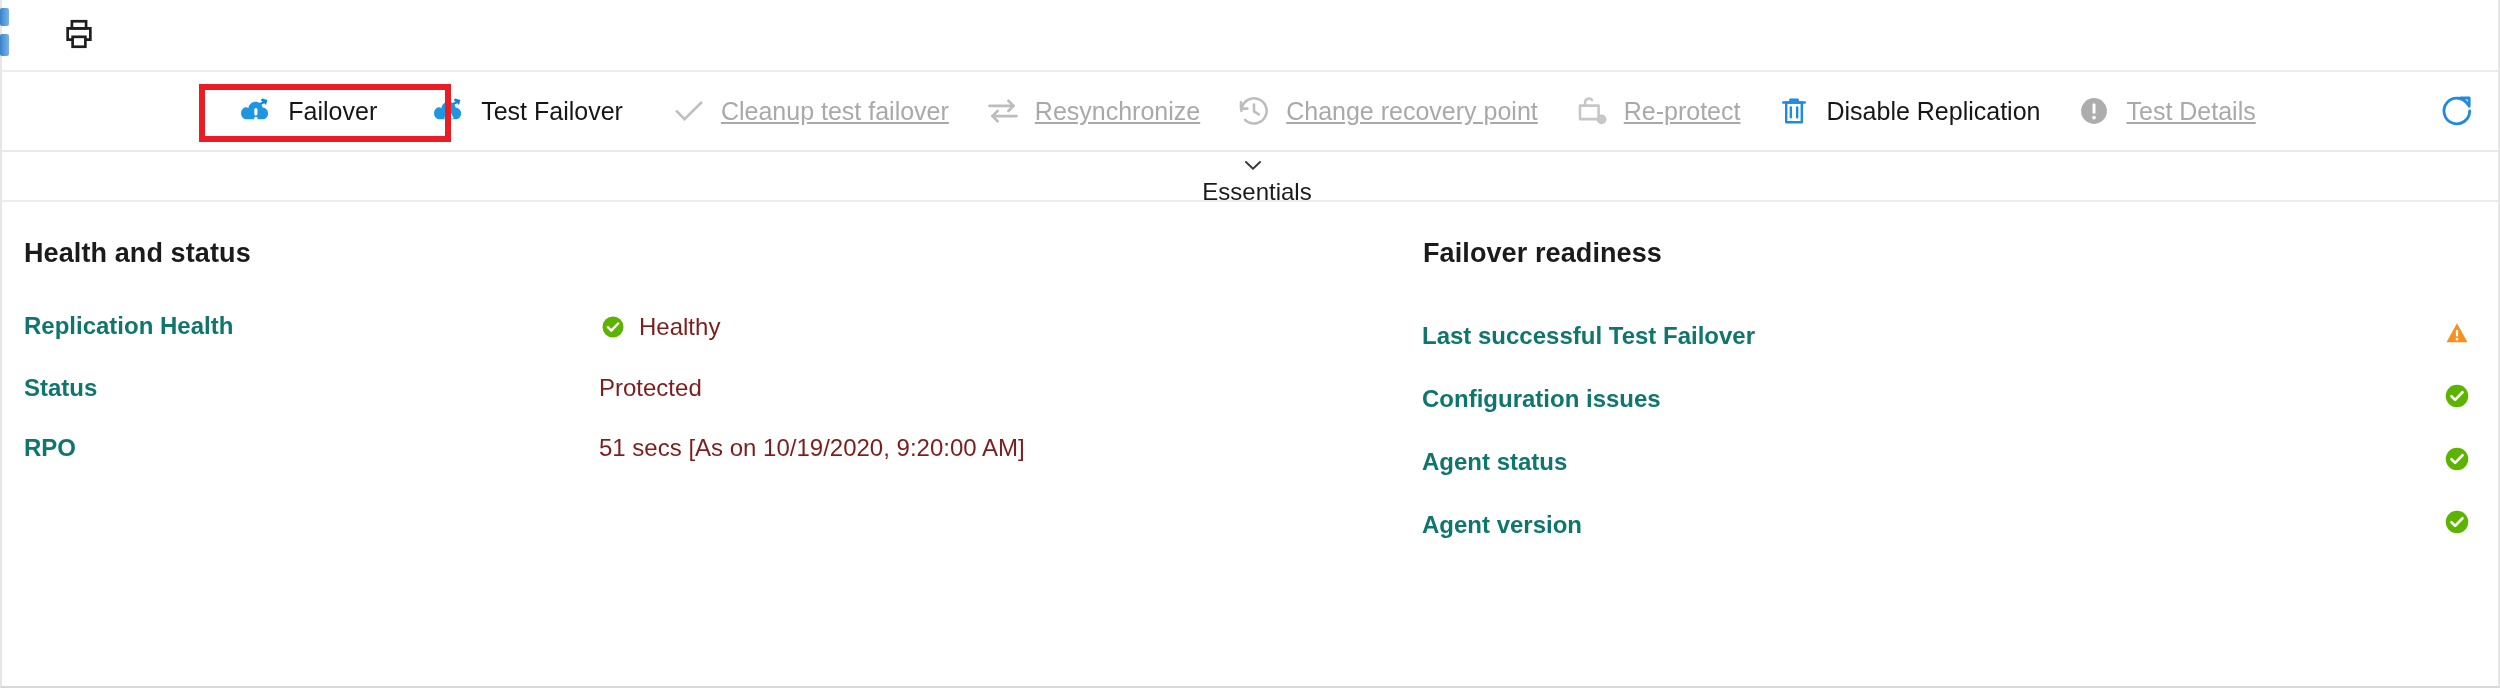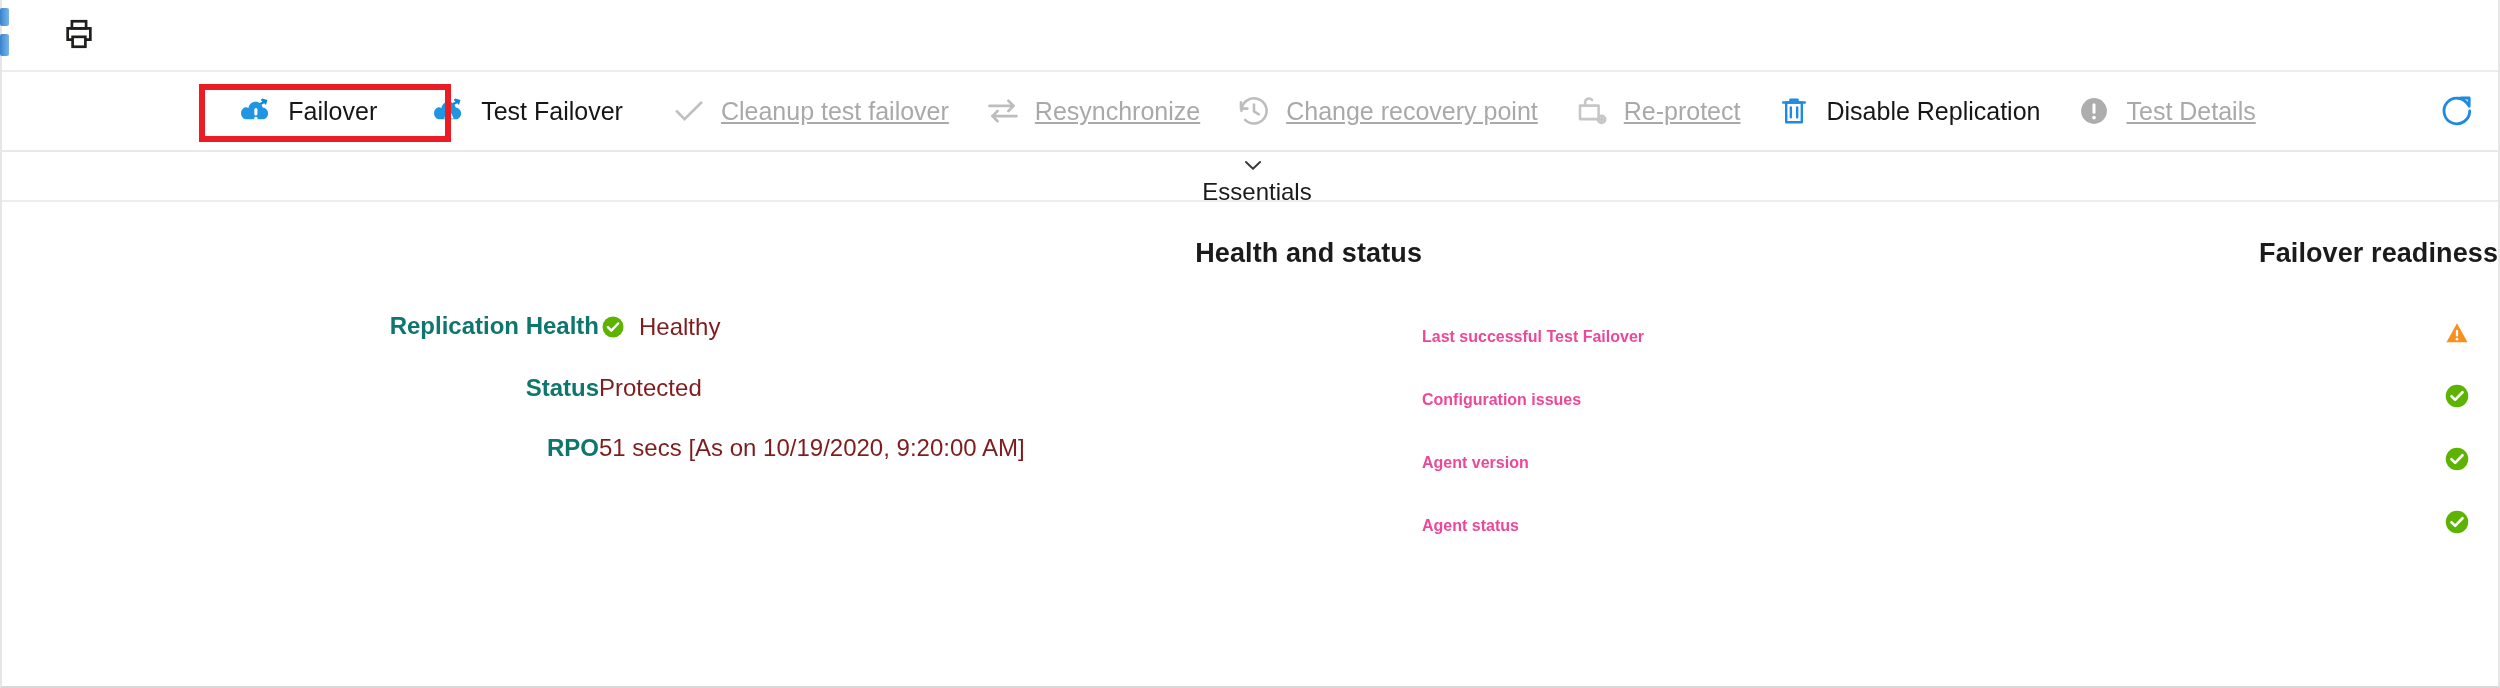--- a/index.html
+++ b/index.html
@@ -117,21 +117,21 @@
     font-size: 24px;
     color: #1b1b1b;
   }
 
   
   .panels {
     position: relative;
     display: flex;
     padding-top: 36px;
   }
-  .panel { position: relative; text-align: right; }
+  .panel { position: relative; }
   .panel.left  { width: 1420px; padding-left: 22px; }
   .panel.right { flex: 1; padding-left: 0; }
 
   .panel-title {
     font-size: 27px;
     font-weight: bold;
     color: #1b1b1b;
     margin: 0 0 44px 0;
     letter-spacing: .1px;
   }
@@ -167,23 +167,23 @@
   
   .rrow {
     display: flex;
     align-items: center;
     justify-content: space-between;
     height: 39px;
     margin-bottom: 24px;
     padding-right: 26px;
   }
   .rrow .k {
-    font-size: 16px;
+    font-size: 24px;
     font-weight: bold;
-    color: #ec4899;
+    color: #0f766e;
     line-height: 1.1;
     margin-top: 8px;
   }
   .rrow .badge {
     width: 30px; height: 30px;
     display: flex; align-items: center; justify-content: center;
     flex: 0 0 auto;
   }
 </style>
 </head>
@@ -371,34 +371,34 @@
         <div class="k">Configuration issues</div>
         <div class="badge">
           <svg width="30" height="30" viewBox="0 0 24 24">
             <circle cx="12" cy="12" r="9" fill="#5cb400"></circle>
             <path d="M7.6 12.2l2.9 2.9 5.9-6.1" fill="none" stroke="#ffffff" stroke-width="2.1" stroke-linecap="round" stroke-linejoin="round"></path>
           </svg>
         </div>
       </div>
 
       <div class="rrow">
+        <div class="k">Agent status</div>
+        <div class="badge">
+          <svg width="30" height="30" viewBox="0 0 24 24">
+            <circle cx="12" cy="12" r="9" fill="#5cb400"></circle>
+            <path d="M7.6 12.2l2.9 2.9 5.9-6.1" fill="none" stroke="#ffffff" stroke-width="2.1" stroke-linecap="round" stroke-linejoin="round"></path>
+          </svg>
+        </div>
+      </div>
+
+      <div class="rrow">
         <div class="k">Agent version</div>
         <div class="badge">
           <svg width="30" height="30" viewBox="0 0 24 24">
             <circle cx="12" cy="12" r="9" fill="#5cb400"></circle>
             <path d="M7.6 12.2l2.9 2.9 5.9-6.1" fill="none" stroke="#ffffff" stroke-width="2.1" stroke-linecap="round" stroke-linejoin="round"></path>
           </svg>
         </div>
       </div>
-
-      <div class="rrow">
-        <div class="k">Agent status</div>
-        <div class="badge">
-          <svg width="30" height="30" viewBox="0 0 24 24">
-            <circle cx="12" cy="12" r="9" fill="#5cb400"></circle>
-            <path d="M7.6 12.2l2.9 2.9 5.9-6.1" fill="none" stroke="#ffffff" stroke-width="2.1" stroke-linecap="round" stroke-linejoin="round"></path>
-          </svg>
-        </div>
-      </div>
     </div>
   </div>
 
 </div>
 
 </body></html>

